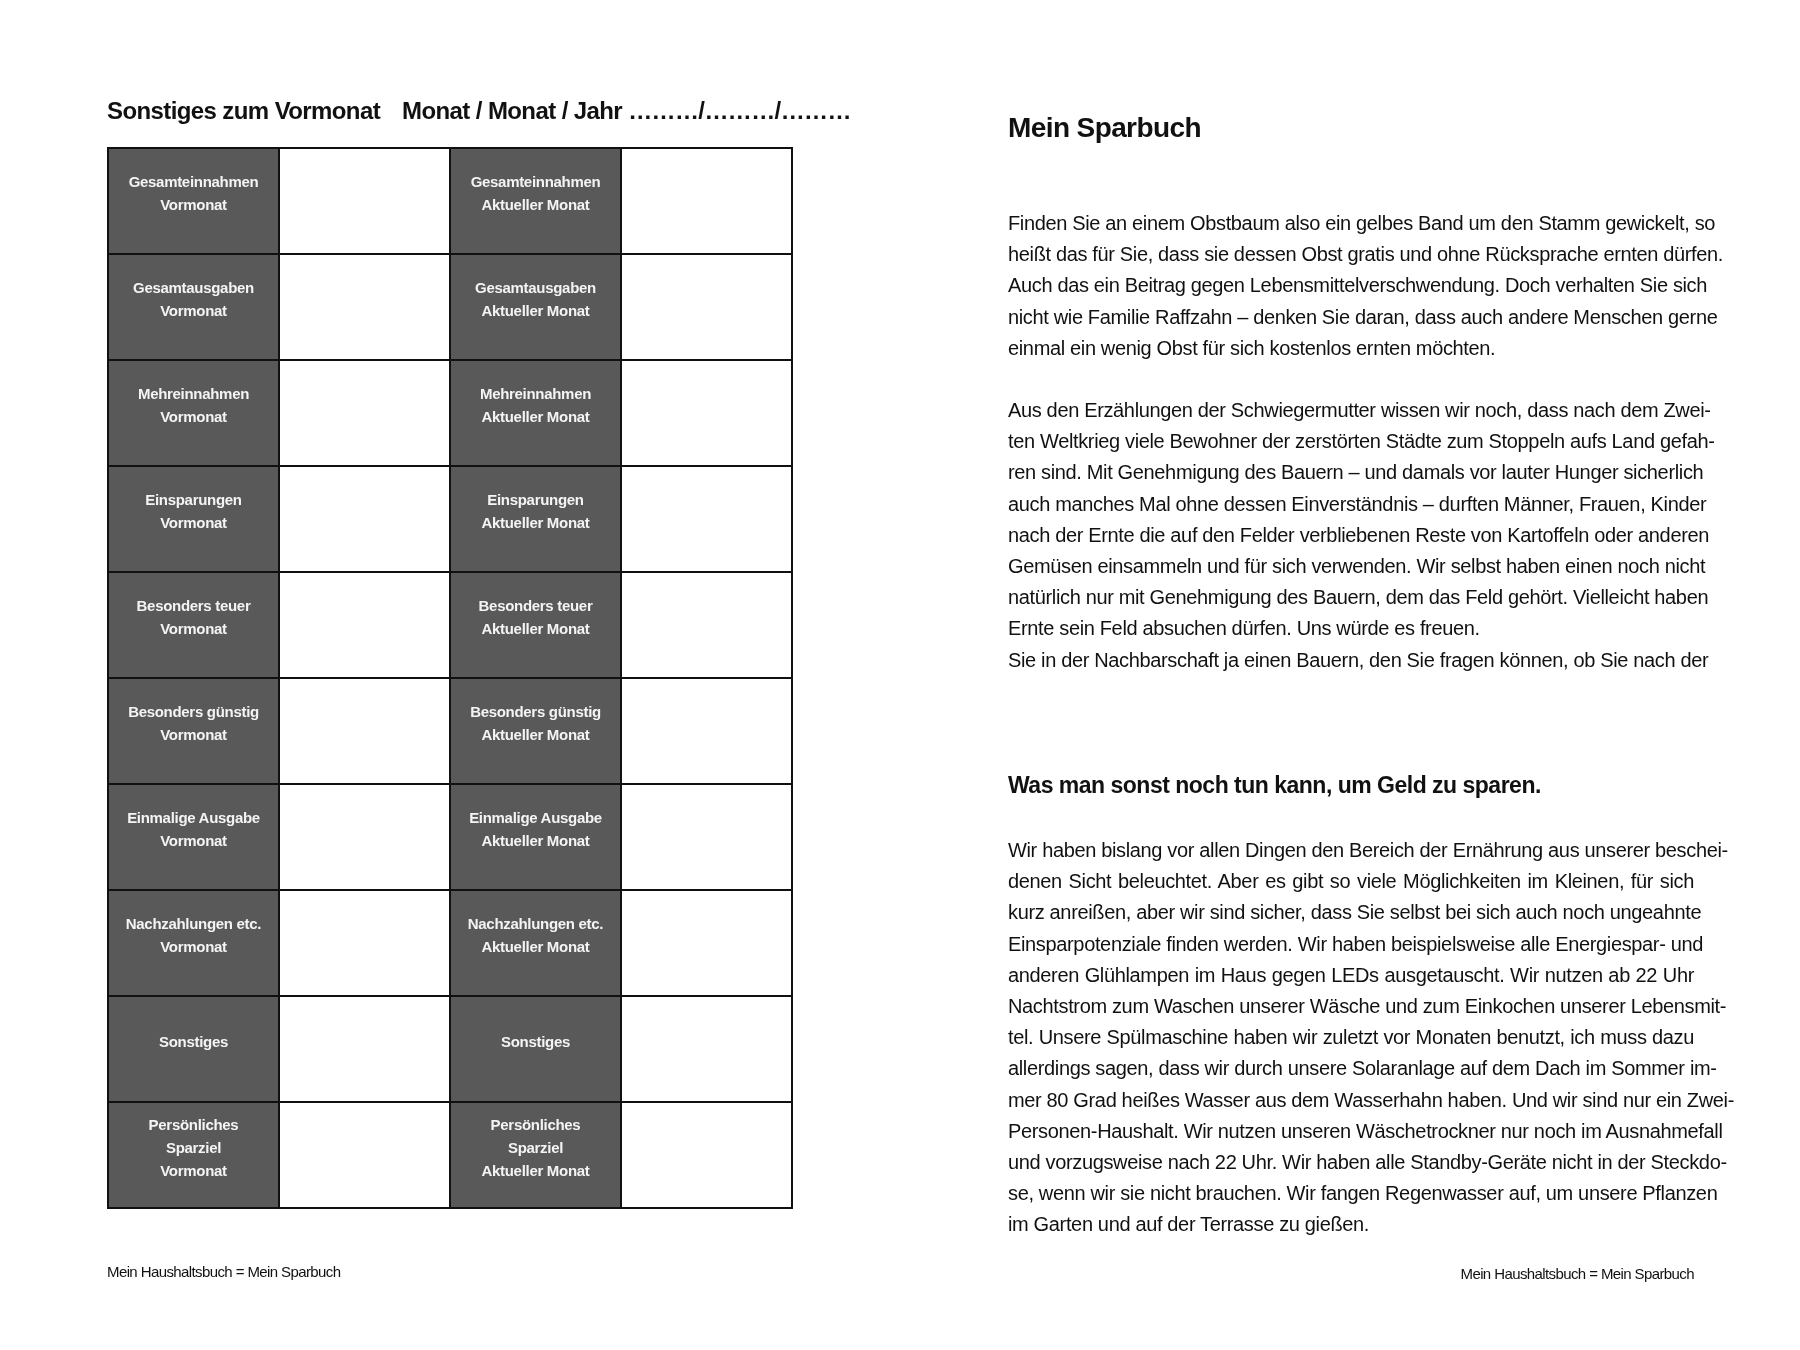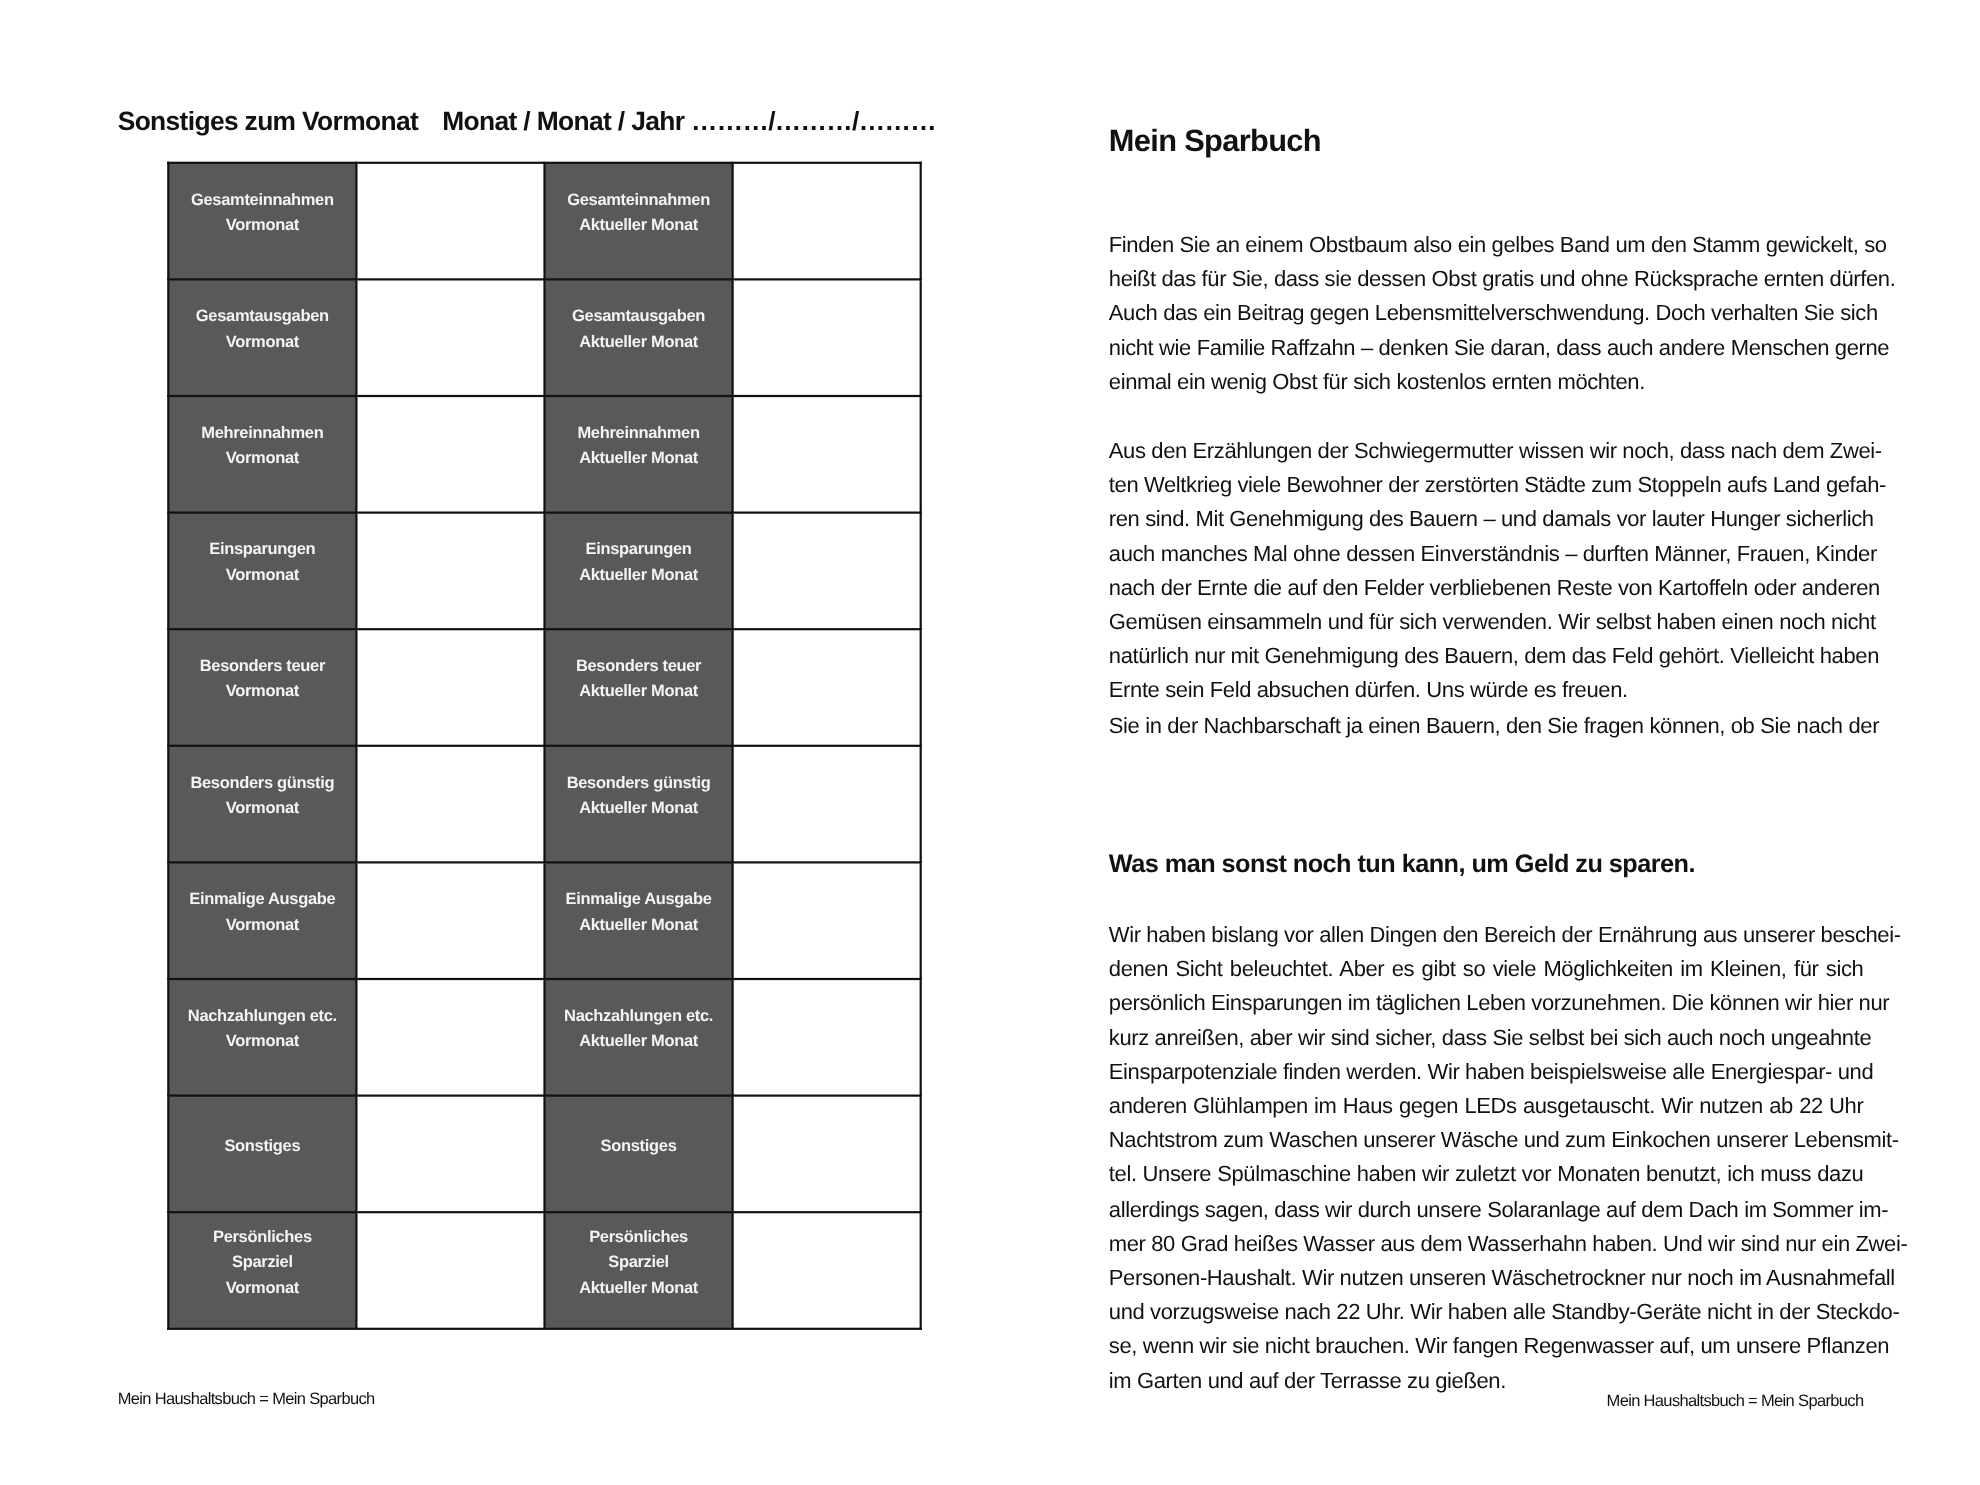--- a/index.html
+++ b/index.html
@@ -4,21 +4,21 @@
 <style>
   html, body { margin: 0; padding: 0; background: #ffffff; }
   body { width: 1800px; height: 1350px; position: relative; overflow: hidden;
          font-family: "Liberation Sans", sans-serif; color: #111111; }
 
   
   .left-title { position: absolute; left: 107px; top: 96px; font-size: 24px; font-weight: bold;
                 letter-spacing: -0.6px; white-space: nowrap; line-height: 30px; }
   .left-title .sep { display: inline-block; width: 22px; }
   .cmp-table { position: absolute; left: 107px; top: 147px; width: 686px; height: 1062px;
-               border-collapse: collapse; table-layout: fixed; border: 2.5px solid #111; margin-left: 45px; }
+               border-collapse: collapse; table-layout: fixed; border: 2.5px solid #111; }
   .cmp-table td { border: 2px solid #111; padding: 0; height: 94.5px; }
   .cmp-table td.label { background: #595959; color: #f4f4f4; }
   .cmp-table td.value { background: #ffffff; }
   .label-inner { height: 94px; display: flex; flex-direction: column; justify-content: center;
                  align-items: center; box-sizing: border-box; padding: 6px 2px 22px 2px;
                  text-align: center; font-size: 15px; font-weight: bold; line-height: 23px;
                  letter-spacing: -0.3px; }
   .label-inner span { display: block; white-space: nowrap; }
   .left-footer { position: absolute; left: 107px; top: 1263px; font-size: 15px; letter-spacing: -0.6px;
                  white-space: nowrap; }
@@ -236,21 +236,20 @@
     <span class="ln">natürlich nur mit Genehmigung des Bauern, dem das Feld gehört. Vielleicht haben</span>
     <span class="ln last">Ernte sein Feld absuchen dürfen. Uns würde es freuen.</span>
     <span class="ln">Sie in der Nachbarschaft ja einen Bauern, den Sie fragen können, ob Sie nach der</span>
   </div>
 
 <div class="right-heading">Was man sonst noch tun kann, um Geld zu sparen.</div>
 
 <div class="right-col para" id="p3">
     <span class="ln">Wir haben bislang vor allen Dingen den Bereich der Ernährung aus unserer beschei-</span>
     <span class="ln">denen Sicht beleuchtet. Aber es gibt so viele Möglichkeiten im Kleinen, für sich</span>
-    <span class="ln">persönlich Einsparungen im täglichen Leben vorzunehmen. Die können wir hier nur</span>
     <span class="ln">kurz anreißen, aber wir sind sicher, dass Sie selbst bei sich auch noch ungeahnte</span>
     <span class="ln">Einsparpotenziale finden werden. Wir haben beispielsweise alle Energiespar- und</span>
     <span class="ln">anderen Glühlampen im Haus gegen LEDs ausgetauscht. Wir nutzen ab 22 Uhr</span>
     <span class="ln">Nachtstrom zum Waschen unserer Wäsche und zum Einkochen unserer Lebensmit-</span>
     <span class="ln">tel. Unsere Spülmaschine haben wir zuletzt vor Monaten benutzt, ich muss dazu</span>
     <span class="ln">allerdings sagen, dass wir durch unsere Solaranlage auf dem Dach im Sommer im-</span>
     <span class="ln">mer 80 Grad heißes Wasser aus dem Wasserhahn haben. Und wir sind nur ein Zwei-</span>
     <span class="ln">Personen-Haushalt. Wir nutzen unseren Wäschetrockner nur noch im Ausnahmefall</span>
     <span class="ln">und vorzugsweise nach 22 Uhr. Wir haben alle Standby-Geräte nicht in der Steckdo-</span>
     <span class="ln">se, wenn wir sie nicht brauchen. Wir fangen Regenwasser auf, um unsere Pflanzen</span>

